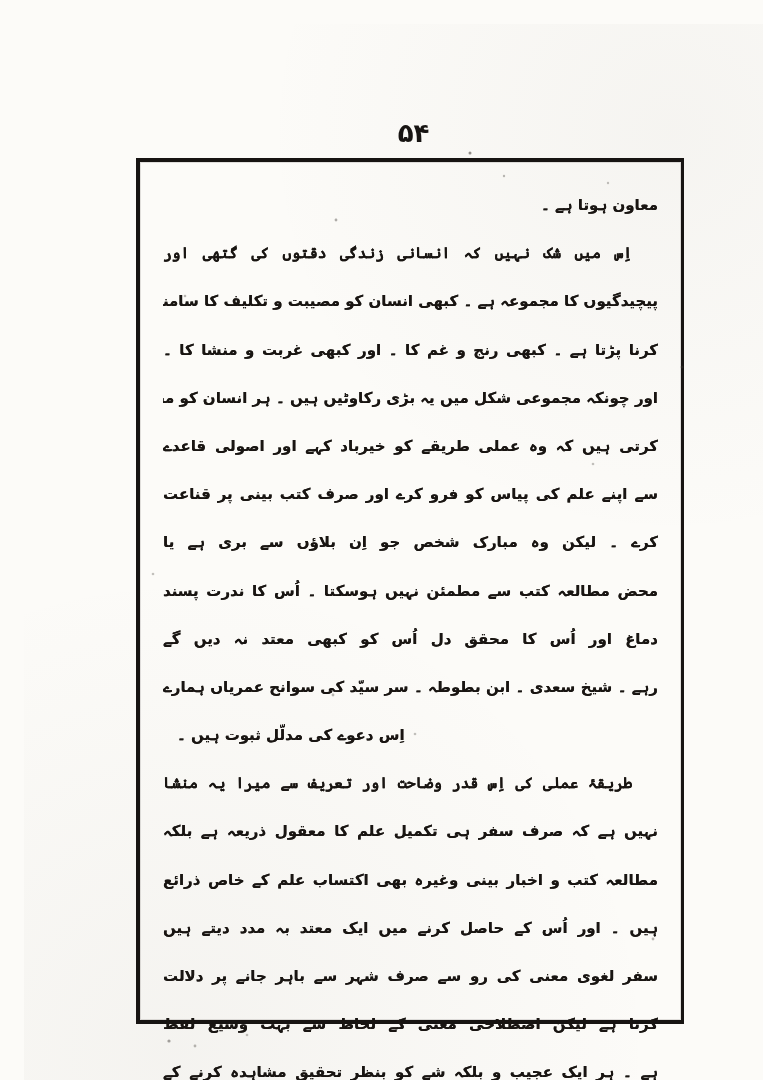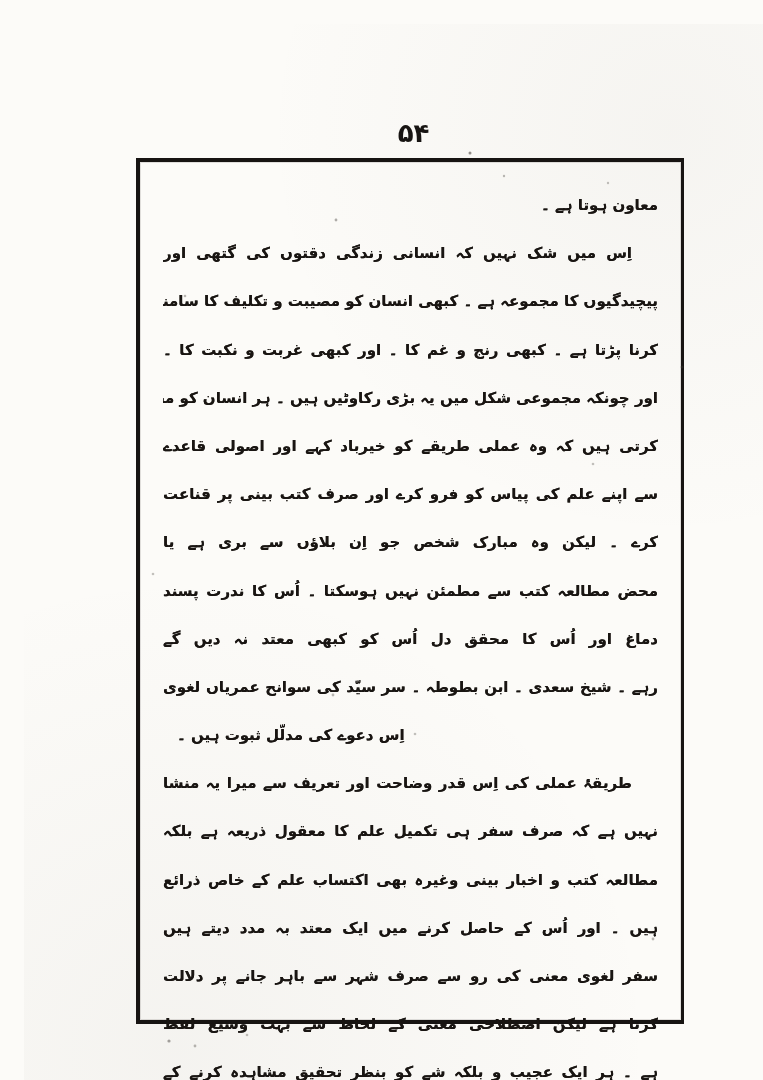--- a/index.html
+++ b/index.html
@@ -59,20 +59,21 @@
     text-align: center;
     text-align-last: right;
   }
   .line.l {
     text-align: right;
     text-align-last: left;
     padding-left: 14px;
   }
   .line.indent {
     padding-right: 26px;
+    font-family: Liberation Serif, serif;
   }
   
   .speckles {
     position: absolute;
     top: 0; left: 0;
     width: 2px; height: 2px;
     background: transparent;
     border-radius: 50%;
     box-shadow:
       437px 120px 0 0.5px rgba(60,55,50,0.55),
@@ -96,28 +97,28 @@
 
 <div class="page">
 
   <div class="page-number">۵۴</div>
 
   <div class="frame">
     <div class="text-block">
       <div class="line r">معاون ہوتا ہے ۔</div>
       <div class="line j indent">اِس میں شک نہیں کہ انسانی زندگی دقتوں کی گتھی اور</div>
       <div class="line j">پیچیدگیوں کا مجموعہ ہے ۔ کبھی انسان کو مصیبت و تکلیف کا سامنا</div>
-      <div class="line j">کرنا پڑتا ہے ۔ کبھی رنج و غم کا ۔ اور کبھی غربت و نکبت کا ۔</div>
+      <div class="line j">کرنا پڑتا ہے ۔ کبھی رنج و غم کا ۔ اور کبھی غربت و منشا کا ۔</div>
       <div class="line j">اور چونکہ مجموعی شکل میں یہ بڑی رکاوٹیں ہیں ۔ ہر انسان کو مجبور</div>
       <div class="line j">کرتی ہیں کہ وہ عملی طریقے کو خیرباد کہے اور اصولی قاعدے</div>
       <div class="line j">سے اپنے علم کی پیاس کو فرو کرے اور صرف کتب بینی پر قناعت</div>
       <div class="line j">کرے ۔ لیکن وہ مبارک شخص جو اِن بلاؤں سے بری ہے یا</div>
       <div class="line j">محض مطالعہ کتب سے مطمئن نہیں ہوسکتا ۔ اُس کا ندرت پسند</div>
       <div class="line j">دماغ اور اُس کا محقق دل اُس کو کبھی معتد نہ دیں گے</div>
-      <div class="line j">رہے ۔ شیخ سعدی ۔ ابن بطوطہ ۔ سر سیّد کی سوانح عمریاں لغوی</div>
+      <div class="line j">رہے ۔ شیخ سعدی ۔ ابن بطوطہ ۔ سر سیّد کی سوانح عمریاں ہمارے</div>
       <div class="line l">اِس دعوے کی مدلّل ثبوت ہیں ۔</div>
       <div class="line j indent">طریقۂ عملی کی اِس قدر وضاحت اور تعریف سے میرا یہ منشا</div>
       <div class="line j">نہیں ہے کہ صرف سفر ہی تکمیل علم کا معقول ذریعہ ہے بلکہ</div>
       <div class="line j">مطالعہ کتب و اخبار بینی وغیرہ بھی اکتساب علم کے خاص ذرائع</div>
       <div class="line j">ہیں ۔ اور اُس کے حاصل کرنے میں ایک معتد بہ مدد دیتے ہیں</div>
       <div class="line j">سفر لغوی معنی کی رو سے صرف شہر سے باہر جانے پر دلالت</div>
       <div class="line j">کرتا ہے لیکن اصطلاحی معنی کے لحاظ سے بہت وسیع لفظ</div>
       <div class="line j">ہے ۔ ہر ایک عجیب و بلکہ شے کو بنظر تحقیق مشاہدہ کرنے کے</div>
     </div>
   </div>

